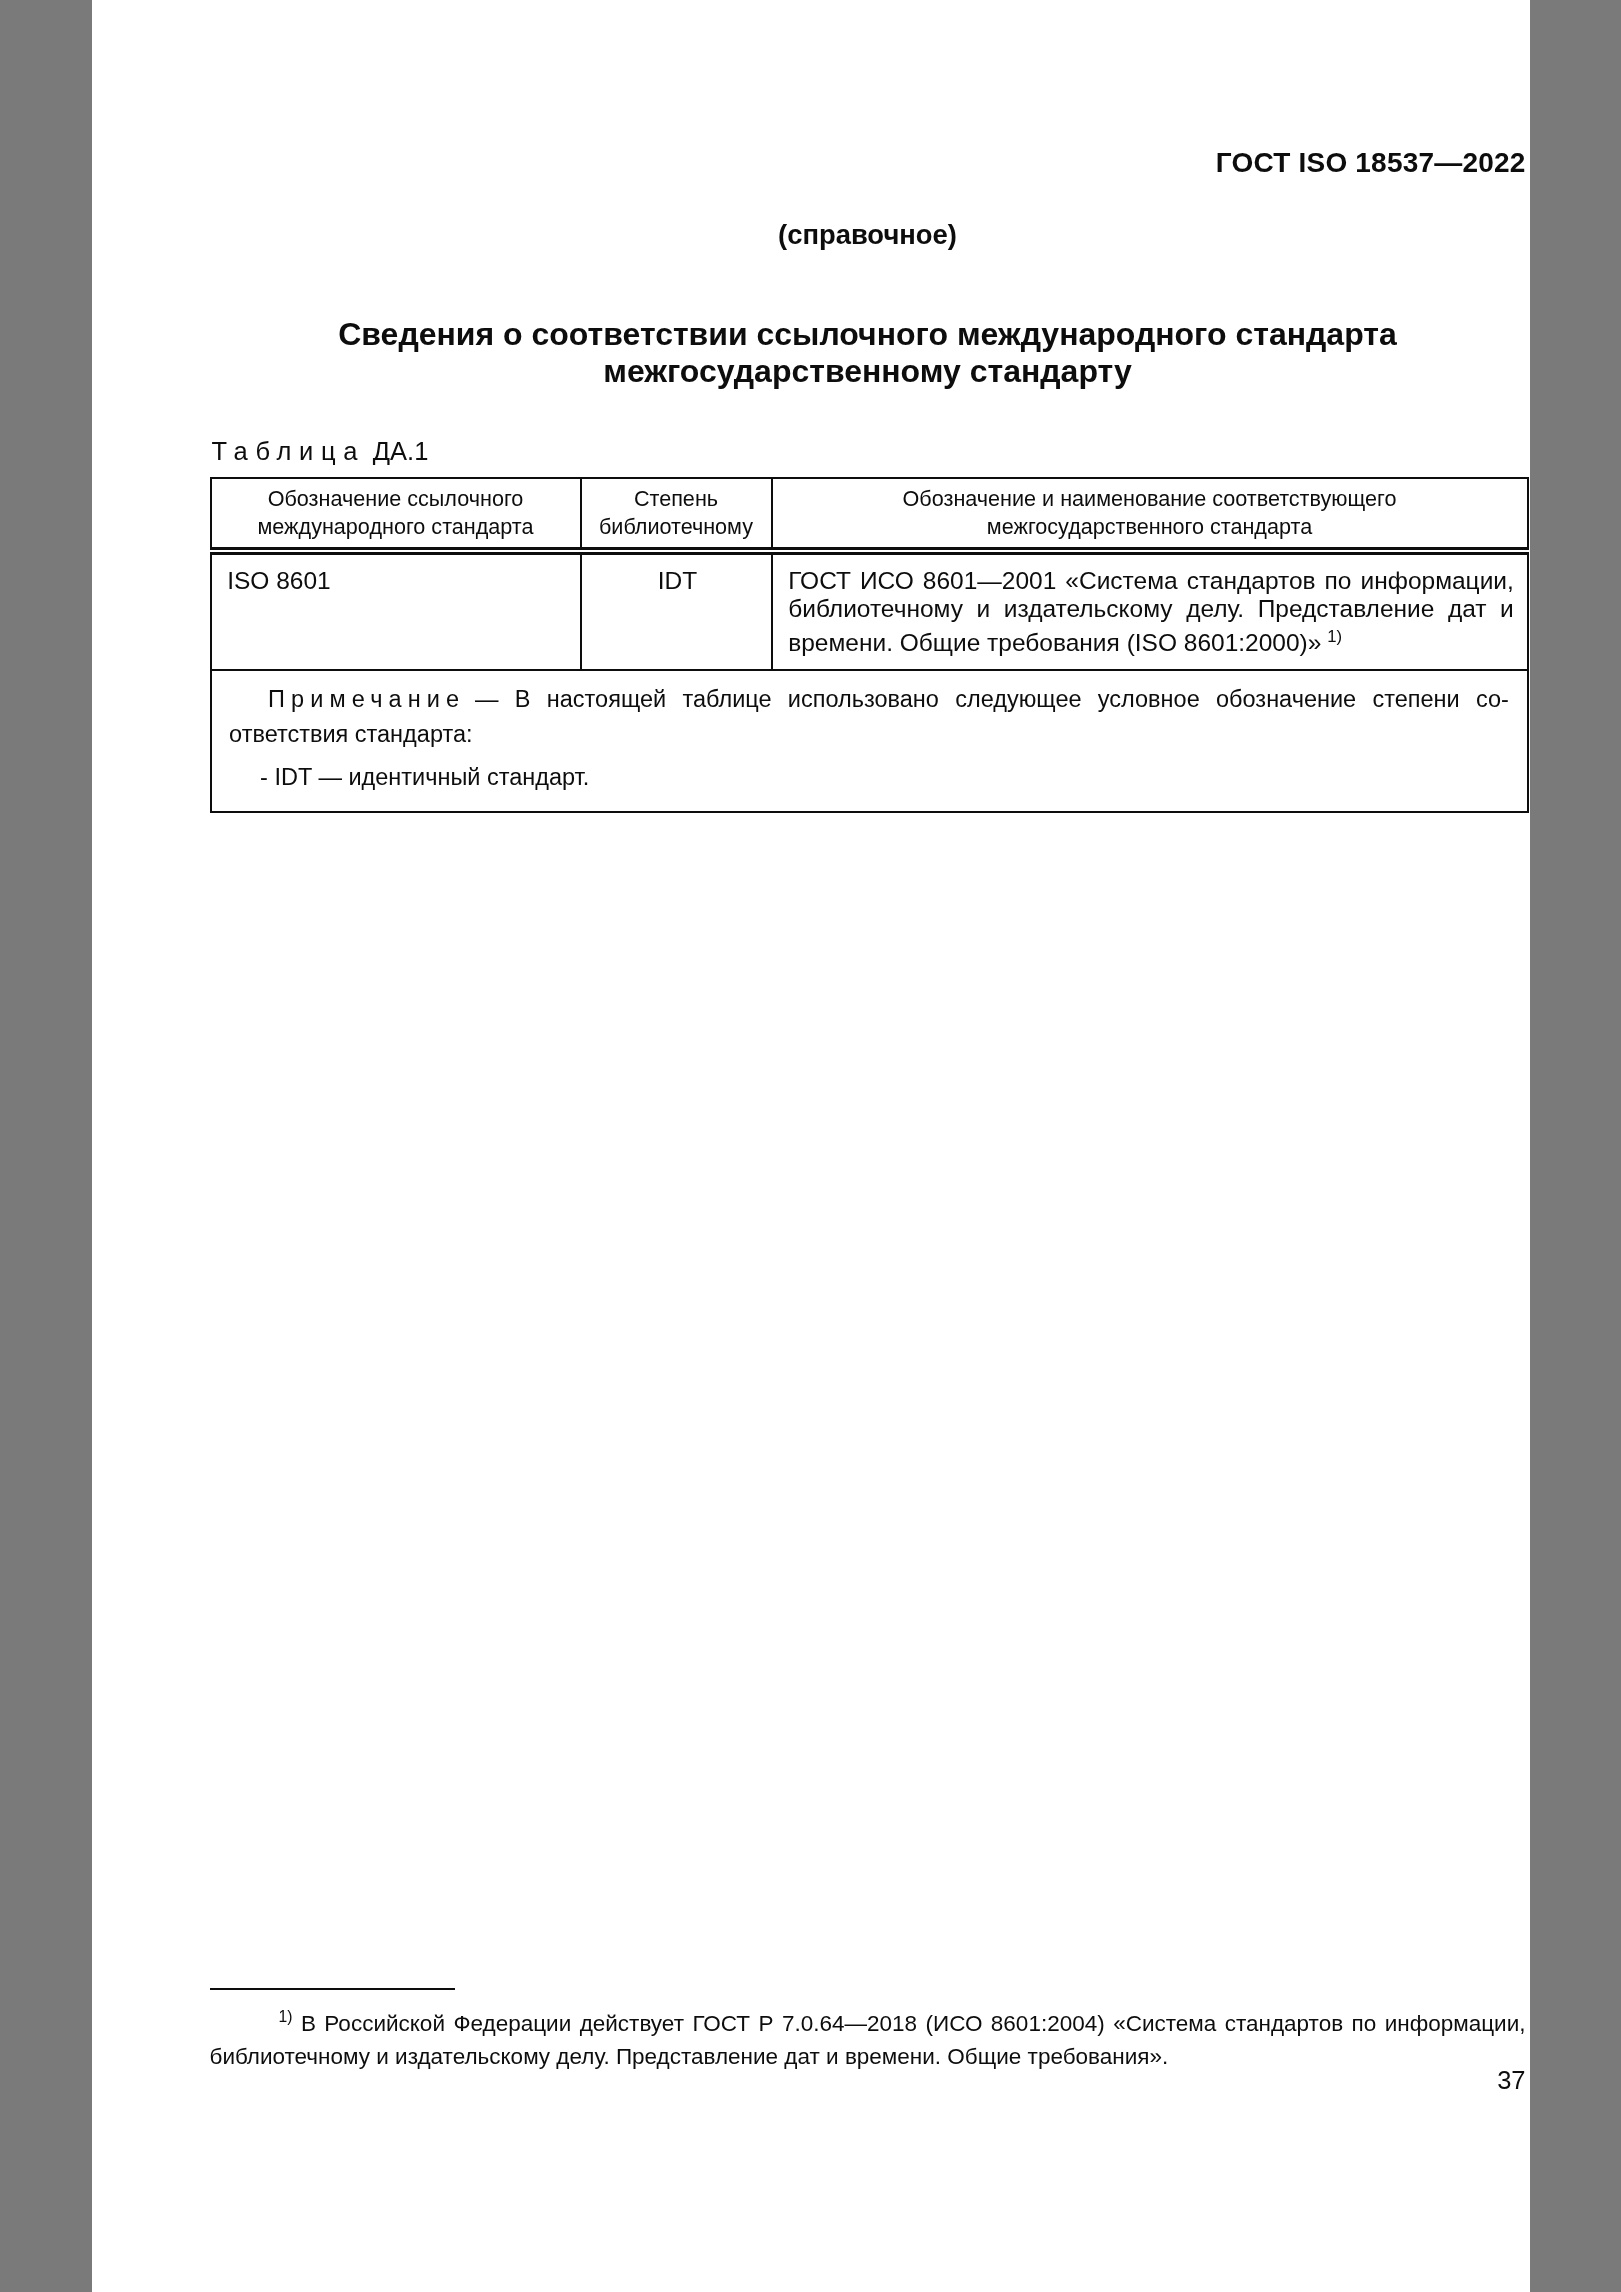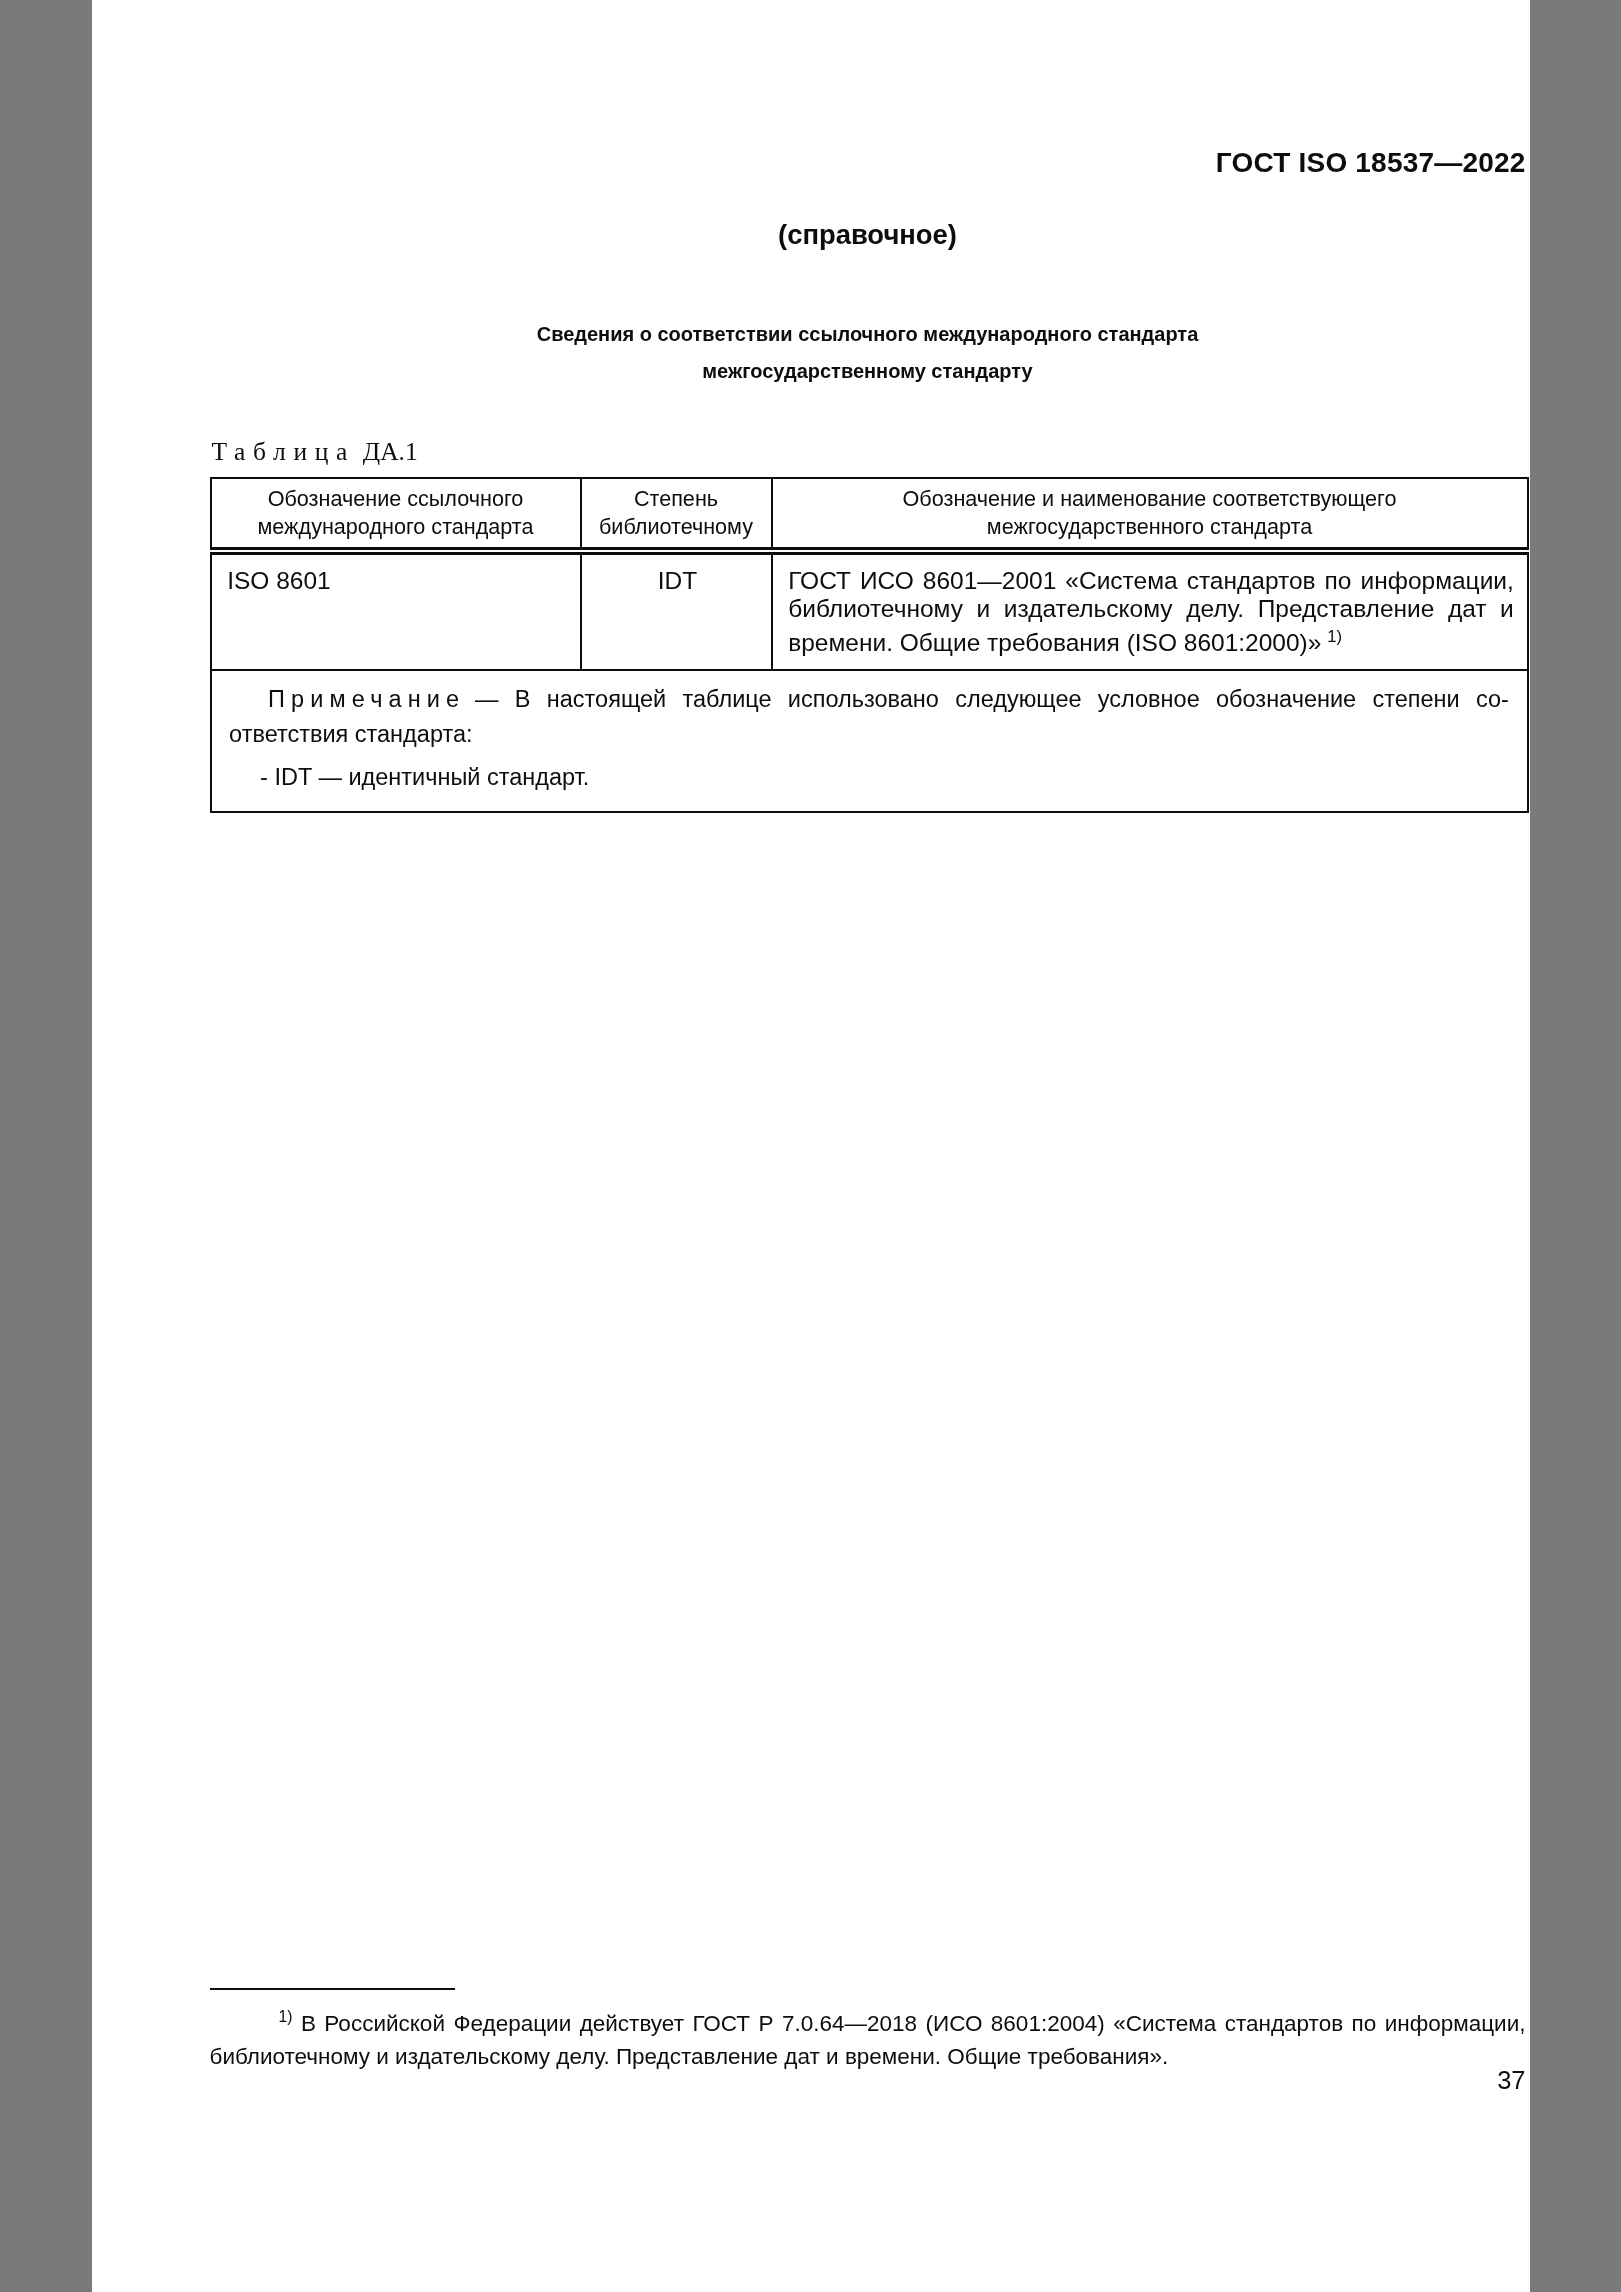--- a/index.html
+++ b/index.html
@@ -40,31 +40,30 @@
     font-weight: bold;
     line-height: 36px;
   }
   
   .doc-title {
     position: absolute;
     top: 316px;
     left: 118px;
     width: 1316px;
     text-align: center;
-    font-size: 20px;
+    font-size: 32px;
     font-weight: bold;
     line-height: 37px;
   }
   
   .table-label {
     position: absolute;
     top: 437px;
     left: 120px;
     font-size: 25.5px;
-    font-family: Liberation Serif, serif;
   }
   .spaced {
     letter-spacing: 0.3em;
   }
   .table-label .spaced { margin-right: 7.8px; }
   
   .std-table {
     position: absolute;
     top: 477px;
     left: 118px;

